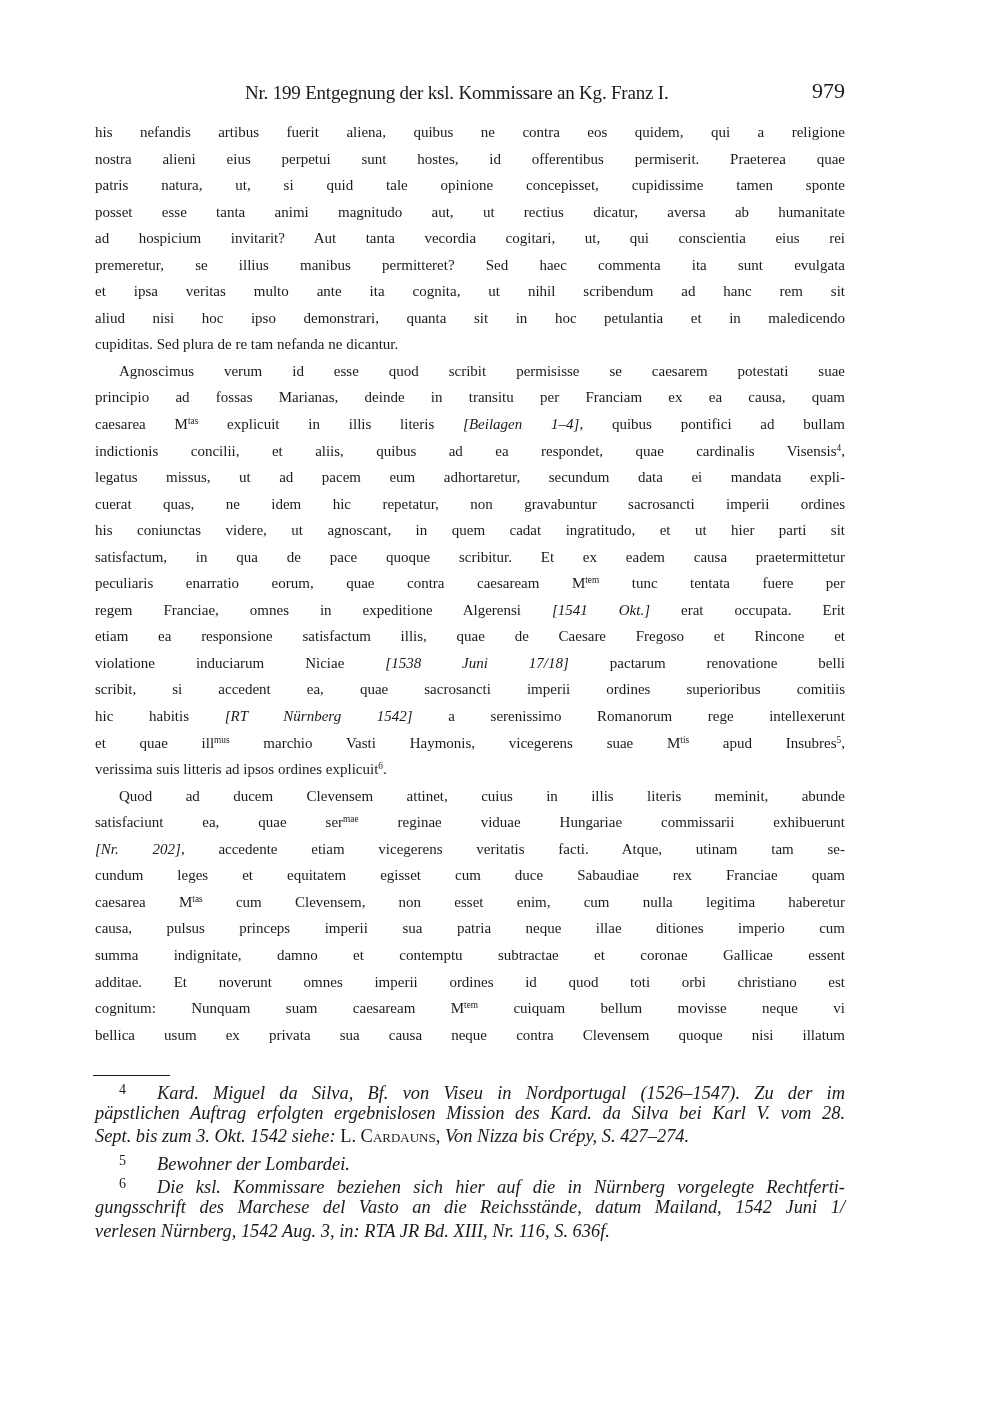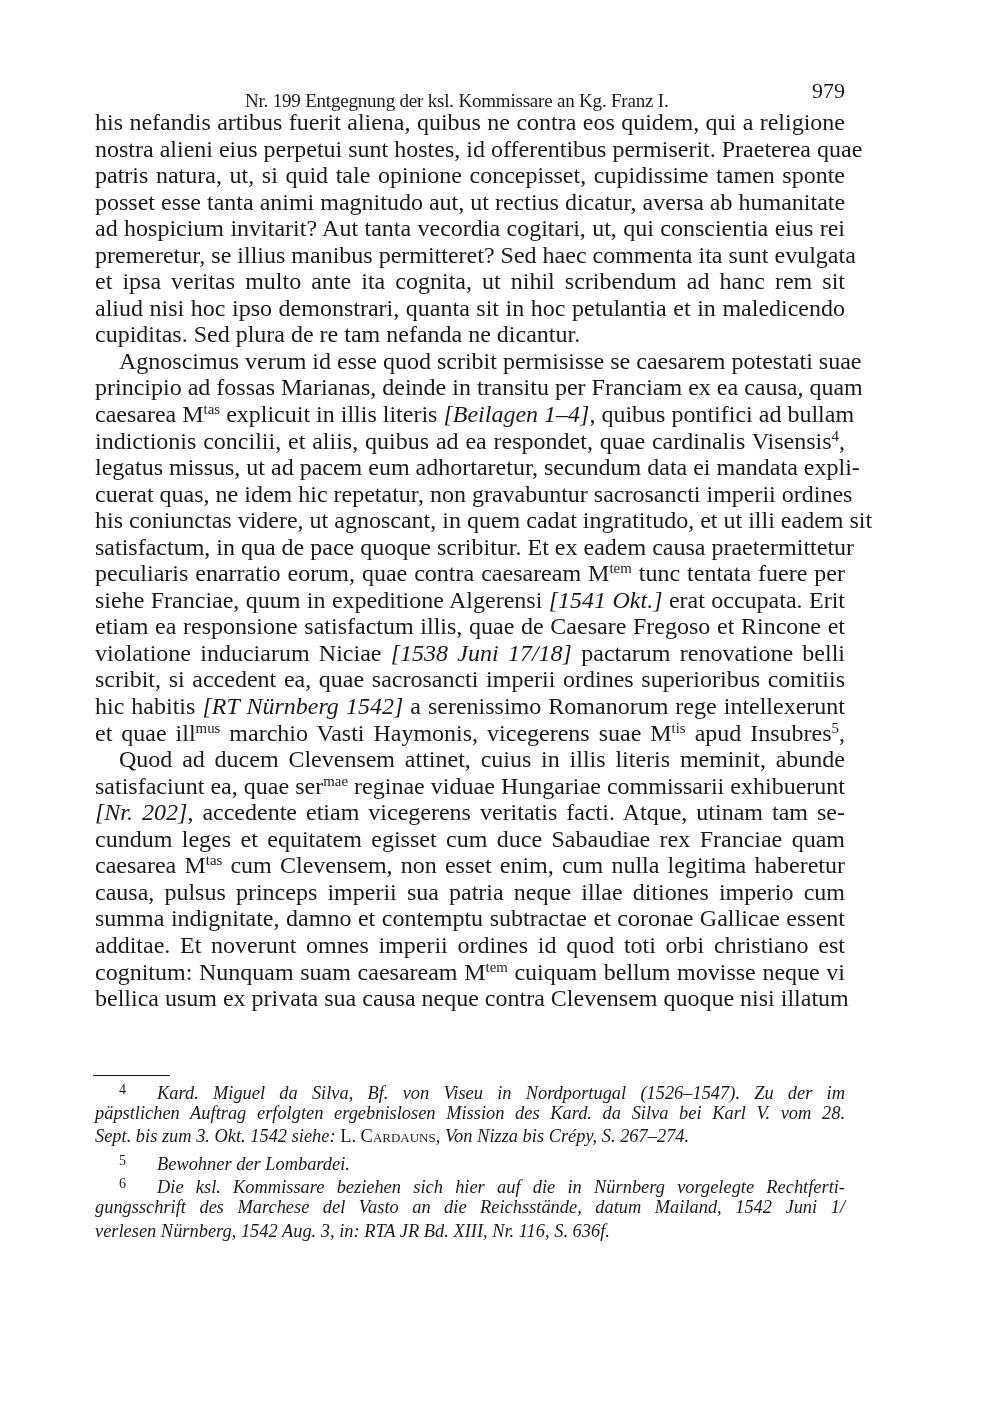--- a/index.html
+++ b/index.html
@@ -1,22 +1,22 @@
 <!DOCTYPE html>
 <html><head>
 <meta charset="utf-8">
 <style>
   html, body { margin: 0; padding: 0; background: #ffffff; }
   body { width: 1004px; height: 1418px; position: relative; overflow: hidden; color: #1a1a1a;
          font-family: "Liberation Serif", "DejaVu Serif", serif; }
   .page { position: absolute; left: 95px; top: 78px; width: 750px; }
   .running-head { position: relative; height: 30px; font-size: 19px; line-height: 30px; }
-  .running-head .title { position: absolute; left: 150px; top: 8px; letter-spacing: -0.2px; }
+  .running-head .title { position: absolute; left: 150px; top: 0; letter-spacing: -0.2px; }
   .running-head .pageno { position: absolute; right: 0; top: -2px; font-size: 22px; }
-  .body { margin-top: 1px; font-size: 24px; line-height: 26.55px; text-align: justify; hyphens: manual; }
+  .body { margin-top: 11px; font-size: 15px; line-height: 26.55px; text-align: justify; hyphens: manual; }
   .body p { margin: 0; }
   .body .line { display: block; text-align: justify; text-align-last: justify; white-space: nowrap; overflow: visible; height: 26.55px; }
   .body .line.last { text-align-last: left; }
   sup { font-size: 0.62em; line-height: 0; vertical-align: 0.55em; }
   i { }
   .divider { position: absolute; left: 93px; top: 1075px; width: 77px; height: 1px; background: #1a1a1a; }
   .footnotes { position: absolute; left: 95px; top: 1078px; width: 750px; font-size: 18.4px; line-height: 23.6px; font-style: italic; }
   .fn .line { display: block; white-space: nowrap; text-align: justify; text-align-last: justify; height: 23.6px; }
   .fn .line.last { text-align-last: left; }
   .fn .num { font-style: normal; font-size: 14px; vertical-align: 0.35em; display: inline-block; width: 38px; padding-left: 24px; box-sizing: content-box; }
@@ -44,29 +44,30 @@
       <span class="line last">cupiditas. Sed plura de re tam nefanda ne dicantur.</span>
     </p>
 
     <p>
       <span class="line" style="padding-left:24px">Agnoscimus verum id esse quod scribit permisisse se caesarem potestati suae</span>
       <span class="line">principio ad fossas Marianas, deinde in transitu per Franciam ex ea causa, quam</span>
       <span class="line"><span>caesarea M</span><sup>tas</sup><span> explicuit in illis literis </span><i>[Beilagen 1–4]</i><span>, quibus pontifici ad bullam</span></span>
       <span class="line"><span>indictionis concilii, et aliis, quibus ad ea respondet, quae cardinalis Visensis</span><sup>4</sup><span>,</span></span>
       <span class="line">legatus missus, ut ad pacem eum adhortaretur, secundum data ei mandata expli-</span>
       <span class="line">cuerat quas, ne idem hic repetatur, non gravabuntur sacrosancti imperii ordines</span>
-      <span class="line">his coniunctas videre, ut agnoscant, in quem cadat ingratitudo, et ut illi eadem sit</span>
+      <span class="line">his coniunctas videre, ut agnoscant, in quem cadat ingratitudo, et ut hier parti sit</span>
       <span class="line">satisfactum, in qua de pace quoque scribitur. Et ex eadem causa praetermittetur</span>
       <span class="line"><span>peculiaris enarratio eorum, quae contra caesaream M</span><sup>tem</sup><span> tunc tentata fuere per</span></span>
-      <span class="line"><span>siehe Franciae, quum in expeditione Algerensi </span><i>[1541 Okt.]</i><span> erat occupata. Erit</span></span>
+      <span class="line"><span>regem Franciae, omnes in expeditione Algerensi </span><i>[1541 Okt.]</i><span> erat occupata. Erit</span></span>
       <span class="line">etiam ea responsione satisfactum illis, quae de Caesare Fregoso et Rincone et</span>
       <span class="line"><span>violatione induciarum Niciae </span><i>[1538 Juni 17/18]</i><span> pactarum renovatione belli</span></span>
       <span class="line">scribit, si accedent ea, quae sacrosancti imperii ordines superioribus comitiis</span>
       <span class="line"><span>hic habitis </span><i>[RT Nürnberg 1542]</i><span> a serenissimo Romanorum rege intellexerunt</span></span>
       <span class="line"><span>et quae ill</span><sup>mus</sup><span> marchio Vasti Haymonis, vicegerens suae M</span><sup>tis</sup><span> apud Insubres</span><sup>5</sup><span>,</span></span>
+      <span class="line last"><span>verissima suis litteris ad ipsos ordines explicuit</span><sup>6</sup><span>.</span></span>
     </p>
 
     <p>
       <span class="line" style="padding-left:24px">Quod ad ducem Clevensem attinet, cuius in illis literis meminit, abunde</span>
       <span class="line"><span>satisfaciunt ea, quae ser</span><sup>mae</sup><span> reginae viduae Hungariae commissarii exhibuerunt</span></span>
       <span class="line"><i>[Nr. 202]</i><span>, accedente etiam vicegerens veritatis facti. Atque, utinam tam se-</span></span>
       <span class="line">cundum leges et equitatem egisset cum duce Sabaudiae rex Franciae quam</span>
       <span class="line"><span>caesarea M</span><sup>tas</sup><span> cum Clevensem, non esset enim, cum nulla legitima haberetur</span></span>
       <span class="line">causa, pulsus princeps imperii sua patria neque illae ditiones imperio cum</span>
       <span class="line">summa indignitate, damno et contemptu subtractae et coronae Gallicae essent</span>
@@ -76,21 +77,21 @@
     </p>
   </div>
 </div>
 
 <div class="divider"></div>
 
 <div class="footnotes">
   <div class="fn">
     <span class="line"><span class="num">4</span><span>Kard. Miguel da Silva, Bf. von Viseu in Nordportugal (1526–1547). Zu der im</span></span>
     <span class="line">päpstlichen Auftrag erfolgten ergebnislosen Mission des Kard. da Silva bei Karl V. vom 28.</span>
-    <span class="line last"><span>Sept. bis zum 3. Okt. 1542 siehe: </span><span class="sc">L. Cardauns</span><span>, Von Nizza bis Crépy, S. 267–274.</span></span>
+    <span class="line last"><span>Sept. bis zum 3. Okt. 1542 siehe: </span><span class="sc">L. Cardauns</span><span>, Von Nizza bis Crépy, S. 427–274.</span></span>
   </div>
   <div class="fn">
     <span class="line last"><span class="num">5</span><span>Bewohner der Lombardei.</span></span>
   </div>
   <div class="fn">
     <span class="line"><span class="num">6</span><span>Die ksl. Kommissare beziehen sich hier auf die in Nürnberg vorgelegte Rechtferti-</span></span>
     <span class="line">gungsschrift des Marchese del Vasto an die Reichsstände, datum Mailand, 1542 Juni 1/</span>
     <span class="line last">verlesen Nürnberg, 1542 Aug. 3, in: RTA JR Bd. XIII, Nr. 116, S. 636f.</span>
   </div>
 </div>

